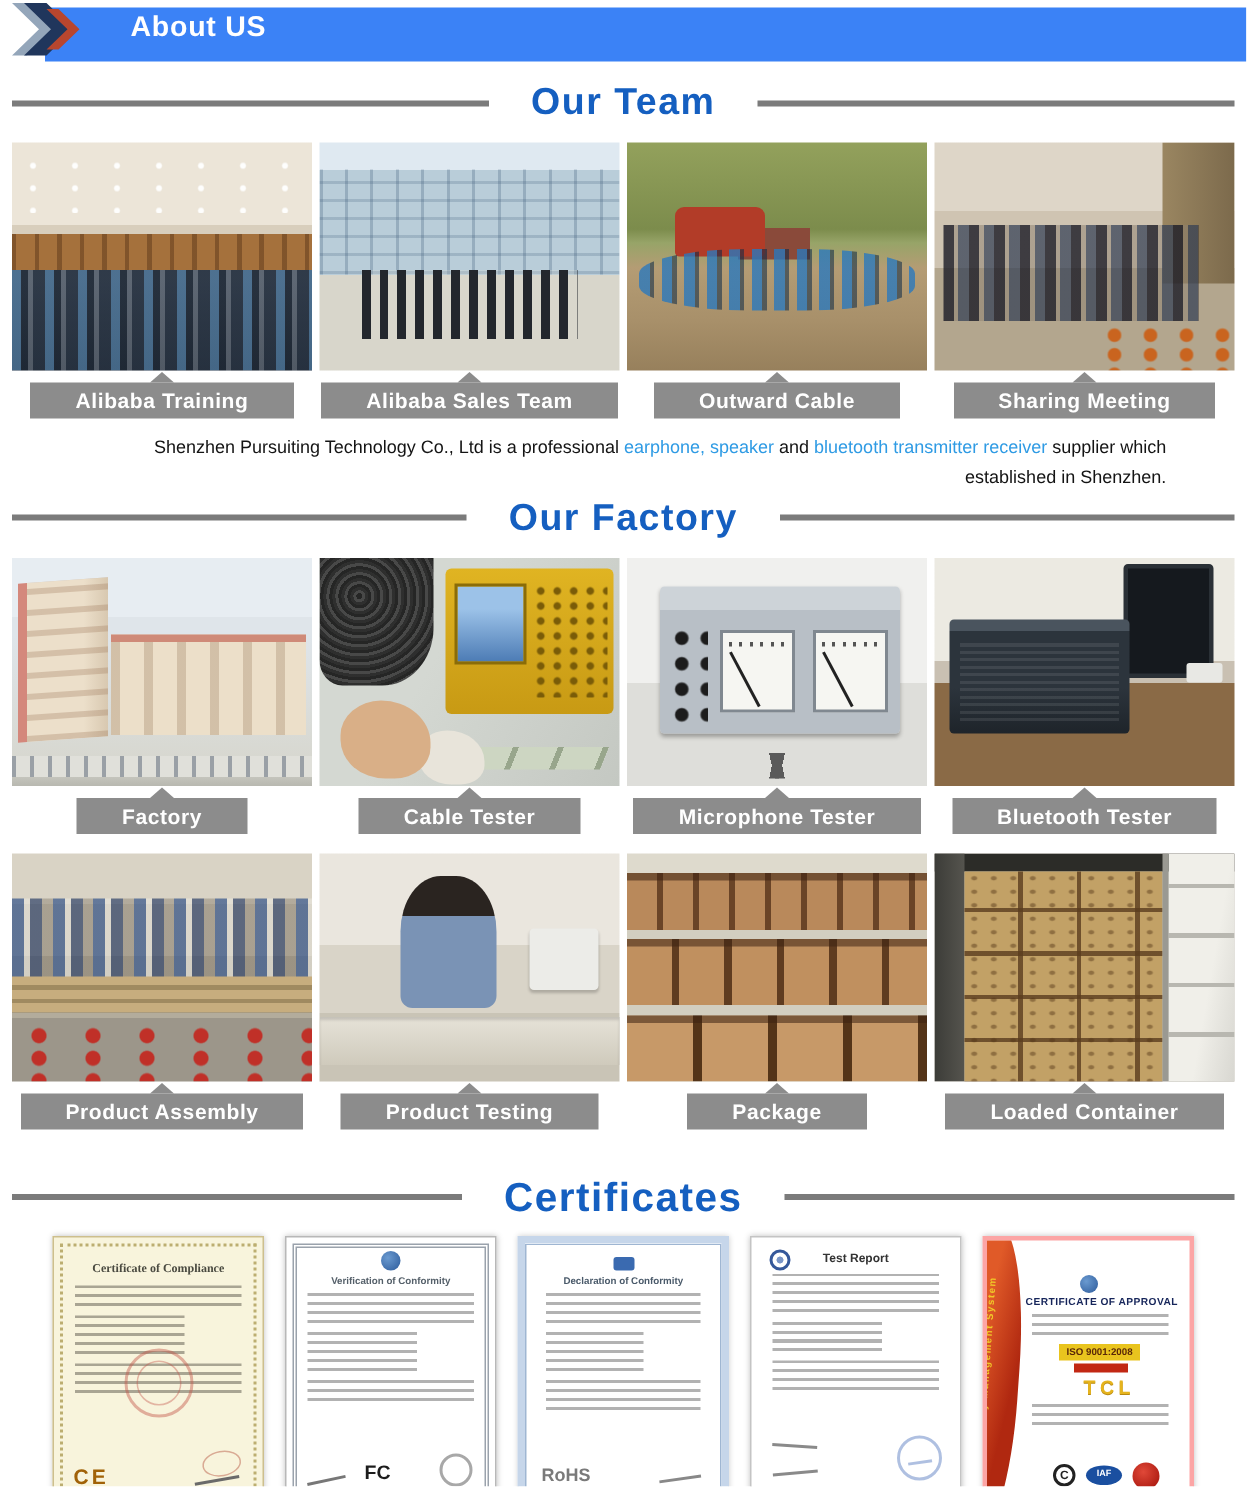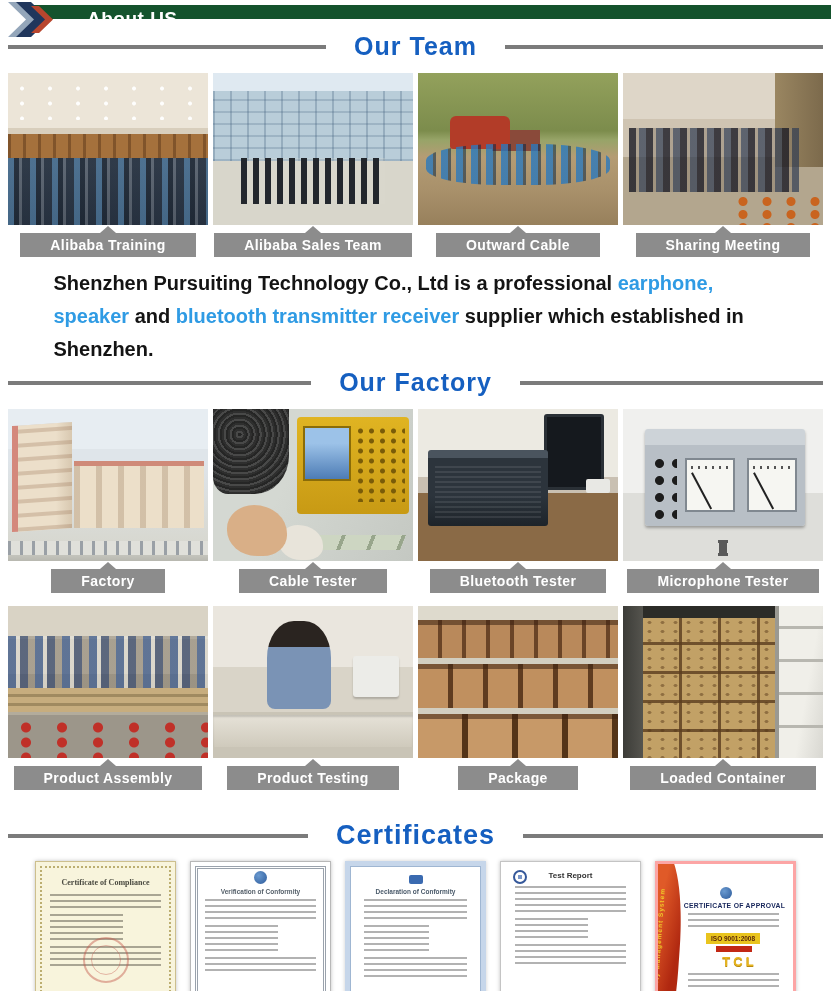--- a/index.html
+++ b/index.html
@@ -1,21 +1,21 @@
 <!DOCTYPE html>
 <html><head>
 <meta charset="utf-8">
 <style>
   *{margin:0;padding:0;box-sizing:border-box}
   html,body{background:#fff}
   body{font-family:"Liberation Sans","DejaVu Sans",sans-serif;width:831px}
   .page{position:relative;width:831px;height:991px;background:#fff;overflow:hidden}
 
   
-  .header{position:relative;margin:5px 0 0 30px;height:14px;background:#14532d}
+  .header{position:relative;margin:5px 0 0 30px;height:36px;background:#3b82f6}
   .header-title{position:absolute;left:57px;top:3px;color:#fff;font-size:19px;font-weight:bold;letter-spacing:.5px}
   .chev{position:absolute;left:-24px;top:-4px;width:64px;height:37px}
 
   
   .sec-title{display:flex;align-items:center;margin:13px 8px 0;gap:28px}
   .sec-title .line{flex:1;height:4px;background:#7b7b7b}
   .sec-text{color:#155fc0;font-weight:bold;font-size:25px;letter-spacing:1px;white-space:nowrap}
   .sec-title.big{margin-top:30px}
   .sec-title.big .sec-text{font-size:27px}
   .sec-title.tight{margin-top:2px}
@@ -24,21 +24,21 @@
   .prow{display:flex;gap:5px;padding:0 8px;margin-top:12px}
   .prow.m2{margin-top:13px}
   .prow figure{flex:1;display:flex;flex-direction:column;align-items:center}
   .photo{position:relative;width:100%;height:152px;overflow:hidden;background:#ddd}
   .photo>div,.photo::before,.photo::after{position:absolute}
   .caption{margin-top:8px}
   .cap-box{display:inline-block;position:relative;background:#8c8c8c;color:#fff;font-size:14px;font-weight:bold;padding:4px 30px;letter-spacing:.4px}
   .cap-box::before{content:"";position:absolute;top:-7px;left:50%;margin-left:-8px;border:8px solid transparent;border-top:none;border-bottom:7px solid #8c8c8c}
 
   
-  .about{margin:10px auto 0;width:724px;text-align:left;font-size:20px;font-weight:bold;color:#141414;line-height:1.65}
+  .about{margin:10px auto 0;width:724px;text-align:right;font-size:12px;font-weight:normal;color:#141414;line-height:1.65}
   .about .hl{color:#2f9be4}
 
   
   .p-training{background:linear-gradient(180deg,#ece5d8 0 36%,#d8cebc 36% 40%,#a5713c 40% 56%,#414b58 56% 60%,#2e3743 100%)}
   .p-training::before{content:"";left:0;right:0;top:5%;height:26%;background:radial-gradient(circle,rgba(255,255,255,.95) 1.5px,transparent 2.5px);background-size:28px 15px}
   .p-training::after{content:"";left:0;right:0;top:40%;height:16%;background:repeating-linear-gradient(90deg,rgba(60,30,10,.35) 0 3px,transparent 3px 15px)}
   .p-training .crowd{left:0;right:0;top:56%;bottom:0;background:repeating-linear-gradient(90deg,rgba(90,150,200,.5) 0 6px,rgba(15,25,38,.5) 6px 11px,rgba(170,178,188,.28) 11px 14px,rgba(30,42,58,.5) 14px 22px)}
 
   .p-sales{background:linear-gradient(180deg,#dfe9f1 0 12%,#b9cdd9 12% 58%,#d8d6cb 58% 100%)}
   .p-sales::before{content:"";left:0;right:0;top:12%;height:46%;background:repeating-linear-gradient(90deg,rgba(60,90,120,.28) 0 2px,transparent 2px 17px),repeating-linear-gradient(0deg,rgba(60,90,120,.22) 0 2px,transparent 2px 12px)}
@@ -233,38 +233,38 @@
         <div class="cables"></div>
         <div class="cdev"></div>
         <div class="conn"></div>
         <div class="hand"></div>
       </div>
       <div class="caption">
         <span class="cap-box">Cable Tester</span>
       </div>
     </figure>
     <figure>
-      <div class="photo p-bt">
-        <div class="mon"></div>
-        <div class="bdev"></div>
-        <div class="gadget"></div>
-      </div>
-      <div class="caption">
-        <span class="cap-box">Bluetooth Tester</span>
-      </div>
-    </figure>
-    <figure>
       <div class="photo p-mic">
         <div class="mbody"></div>
         <div class="g1"></div>
         <div class="g2"></div>
         <div class="knobs"></div>
       </div>
       <div class="caption">
         <span class="cap-box">Microphone Tester</span>
+      </div>
+    </figure>
+    <figure>
+      <div class="photo p-bt">
+        <div class="mon"></div>
+        <div class="bdev"></div>
+        <div class="gadget"></div>
+      </div>
+      <div class="caption">
+        <span class="cap-box">Bluetooth Tester</span>
       </div>
     </figure>
   </div>
 
   <div class="prow m2">
     <figure>
       <div class="photo p-assembly">
         <div class="bench"></div>
       </div>
       <div class="caption">

